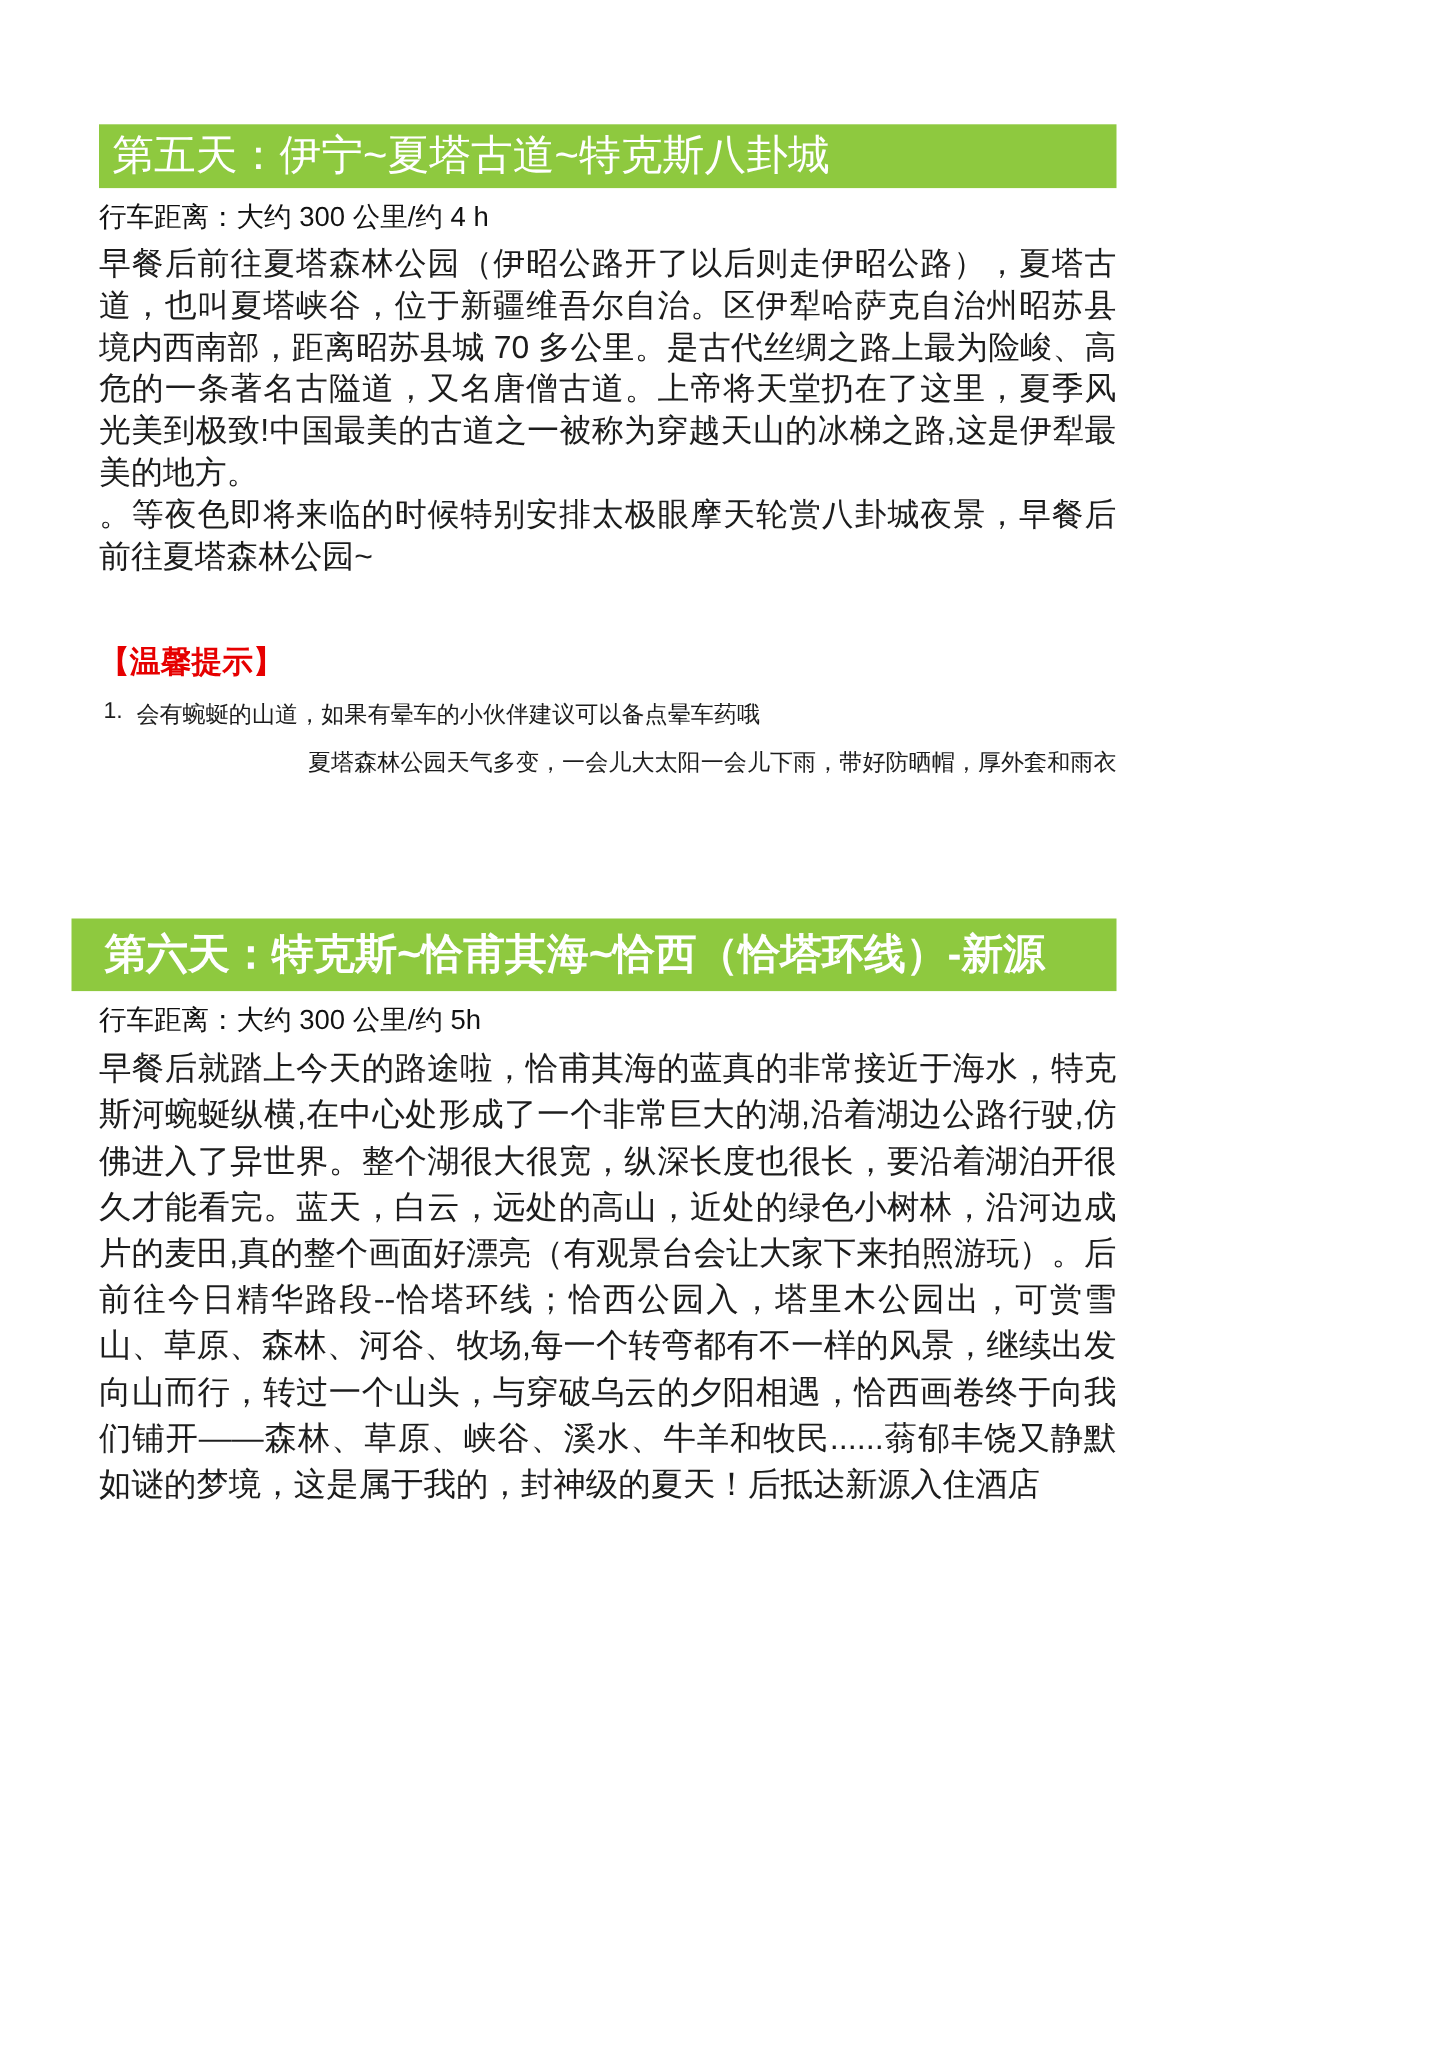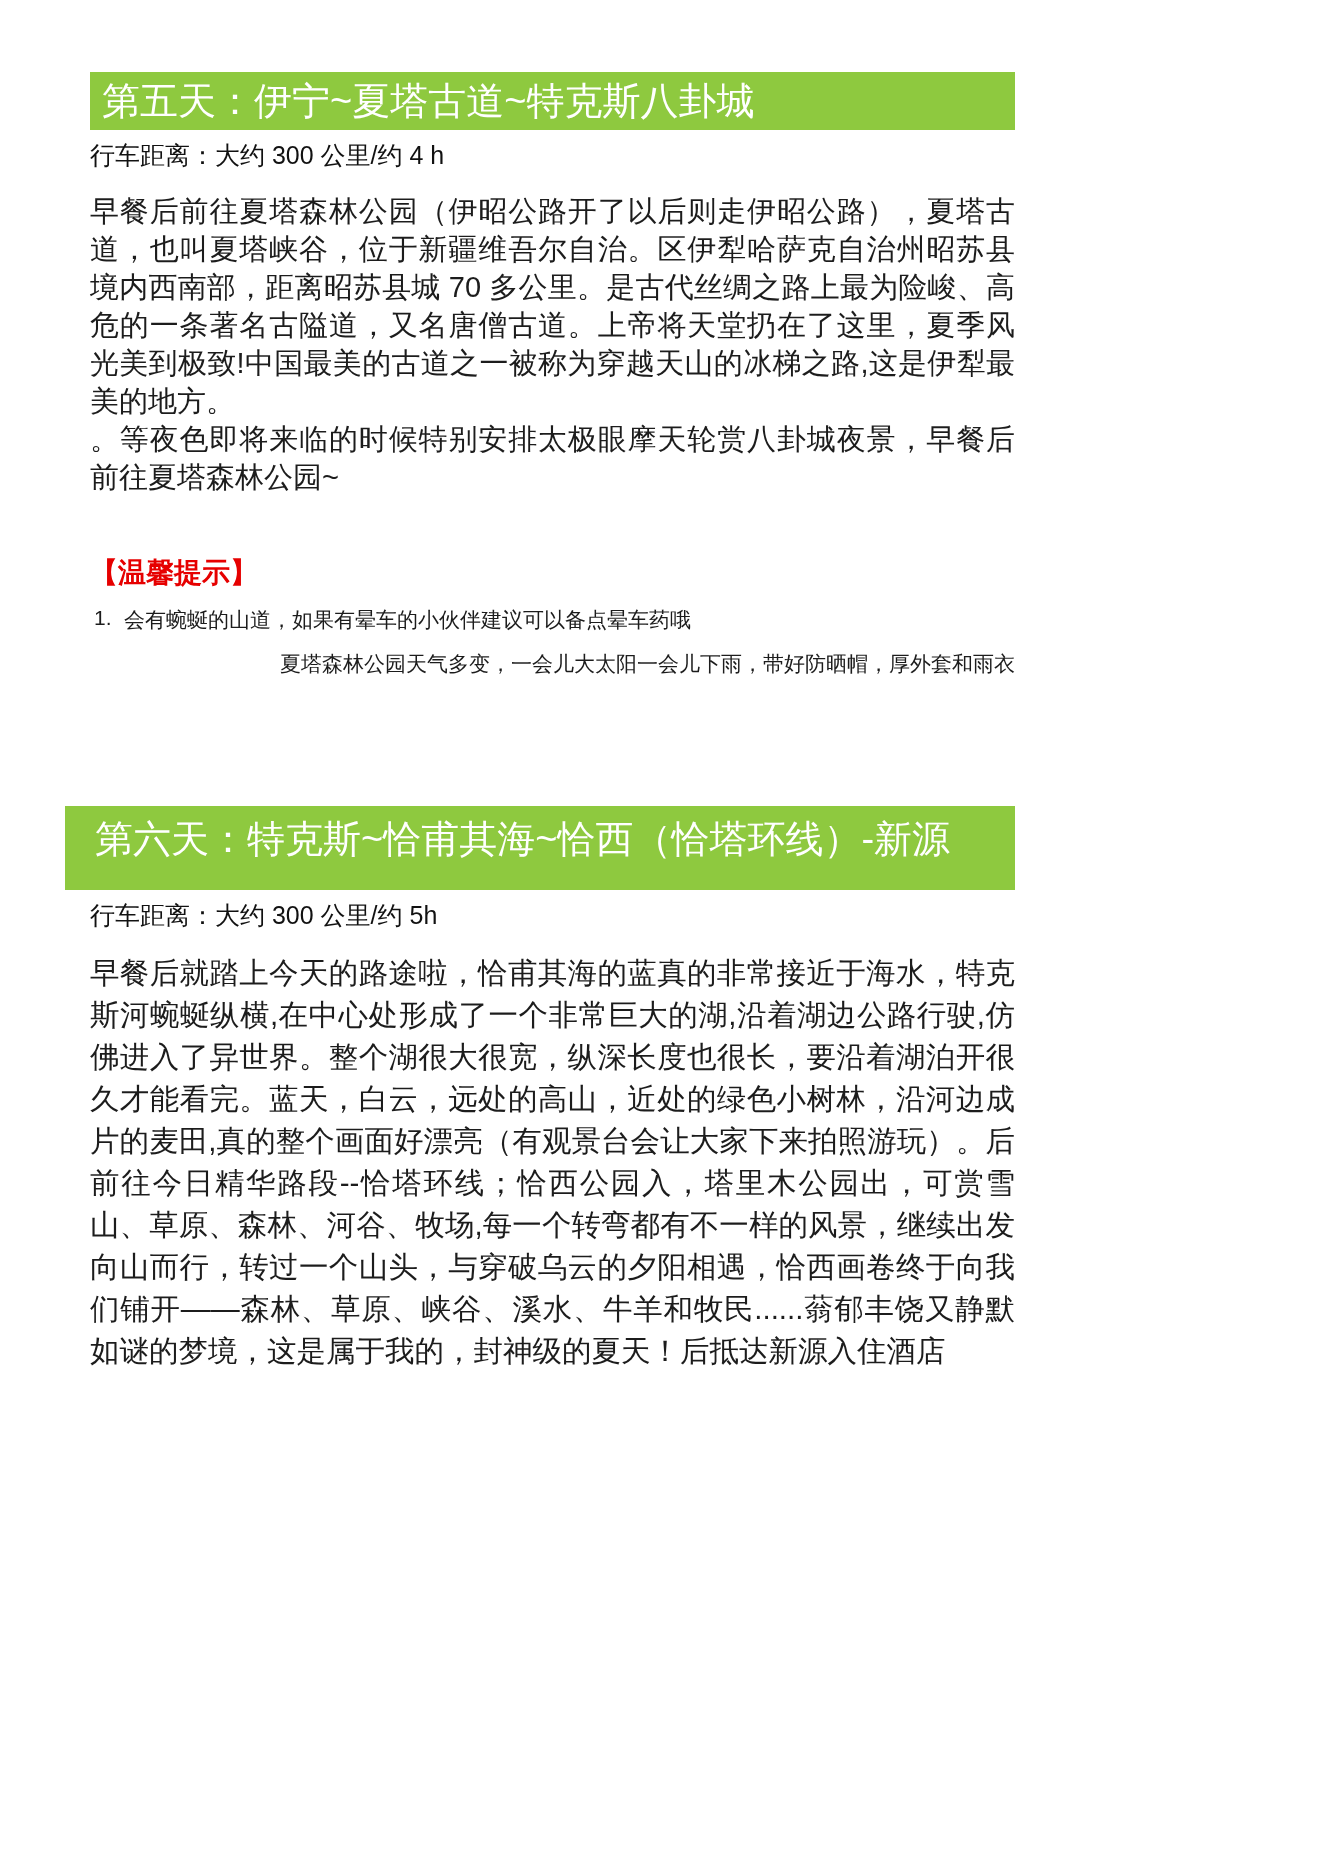--- a/index.html
+++ b/index.html
@@ -10,49 +10,50 @@
   }
   .page {
     position: relative;
     width: 1322px;
     height: 1871px;
     background: #ffffff;
     overflow: hidden;
   }
   .content {
     padding-left: 90px;
-    padding-top: 72px;
+    padding-top: 113px;
     width: 925px;
   }
   .green-bar {
     background: #8ec93f;
     color: #ffffff;
     width: 913px;
     padding-left: 12px;
     height: 58px;
     line-height: 58px;
     font-size: 38px;
     white-space: nowrap;
     overflow: hidden;
   }
   .green-bar.wide {
     margin-left: -25px;
     width: 920px;
     padding-left: 30px;
-    height: 84px;
+    height: 66px;
     line-height: 66px;
+    font-weight: bold;
   }
   .distance {
     margin: 9px 0 0 0;
     font-size: 25px;
     font-weight: normal;
     color: #111111;
   }
   .body-text {
-    margin: 20px 0 0 0;
+    margin: 8px 0 0 0;
     font-size: 29px;
     line-height: 38px;
     color: #1c1c1c;
     text-align: justify;
     text-justify: inter-ideograph;
   }
   .body-text.follow {
     margin-top: 0;
   }
   .body-text.big {

